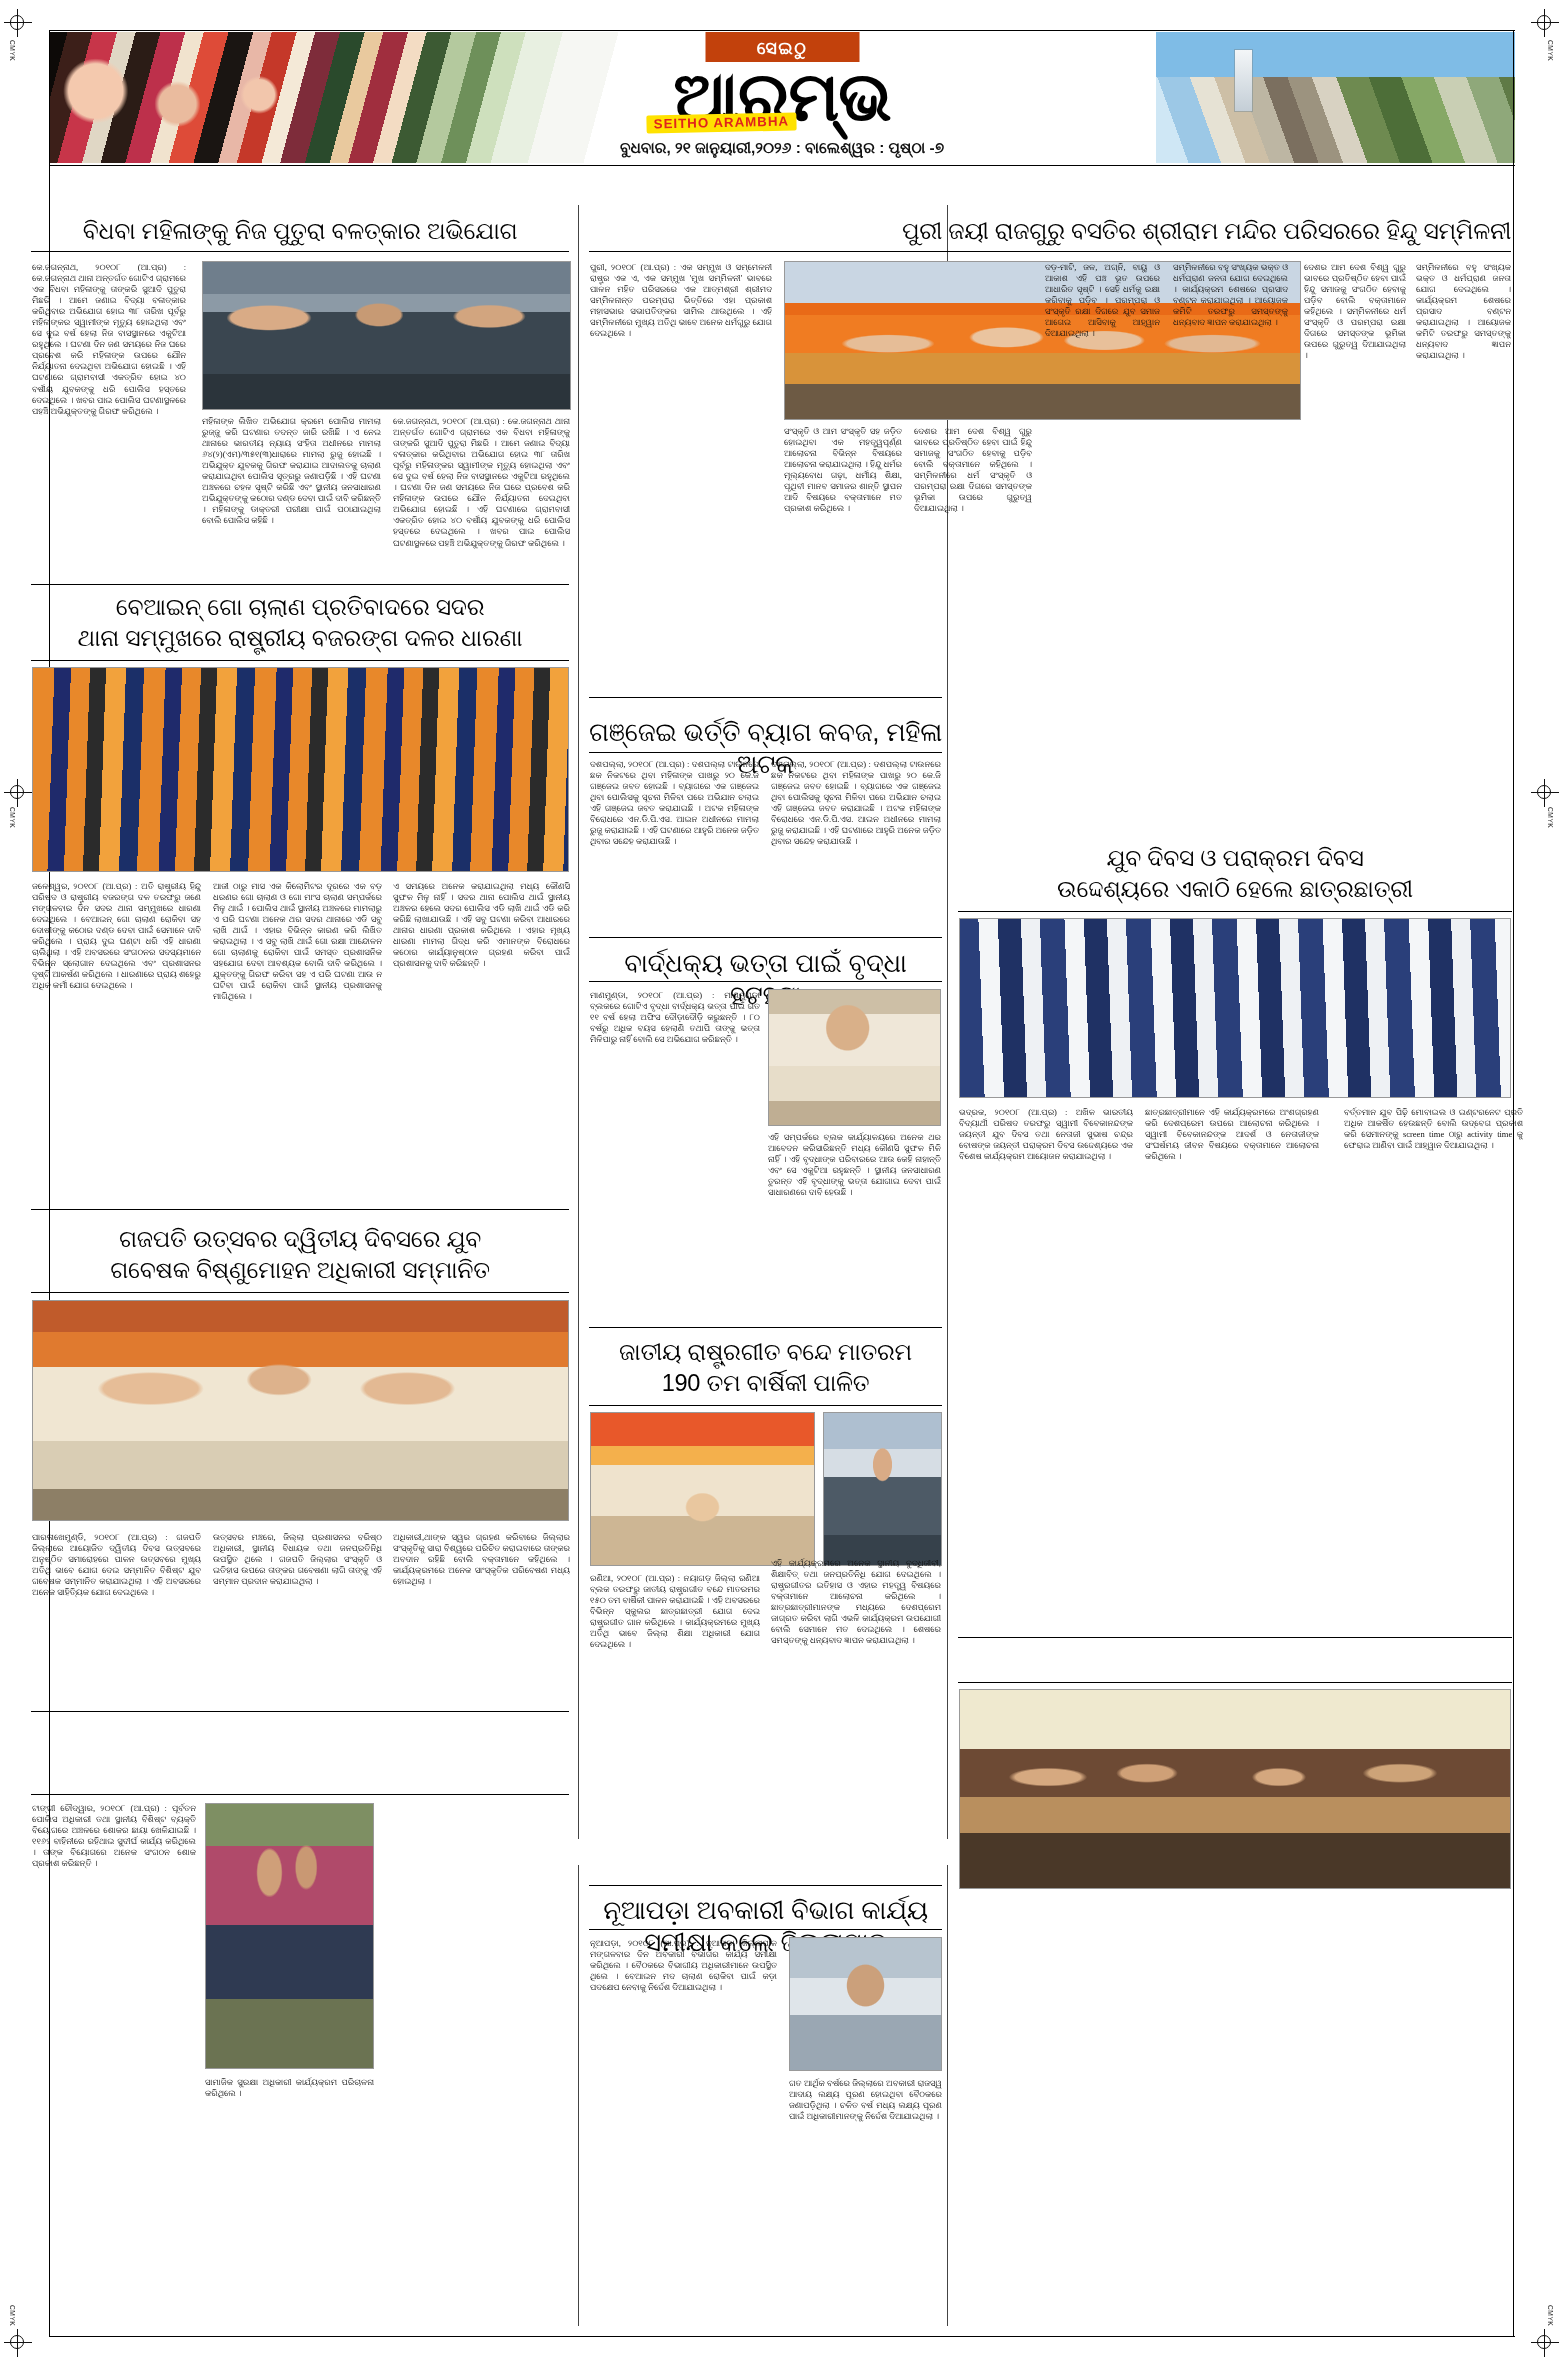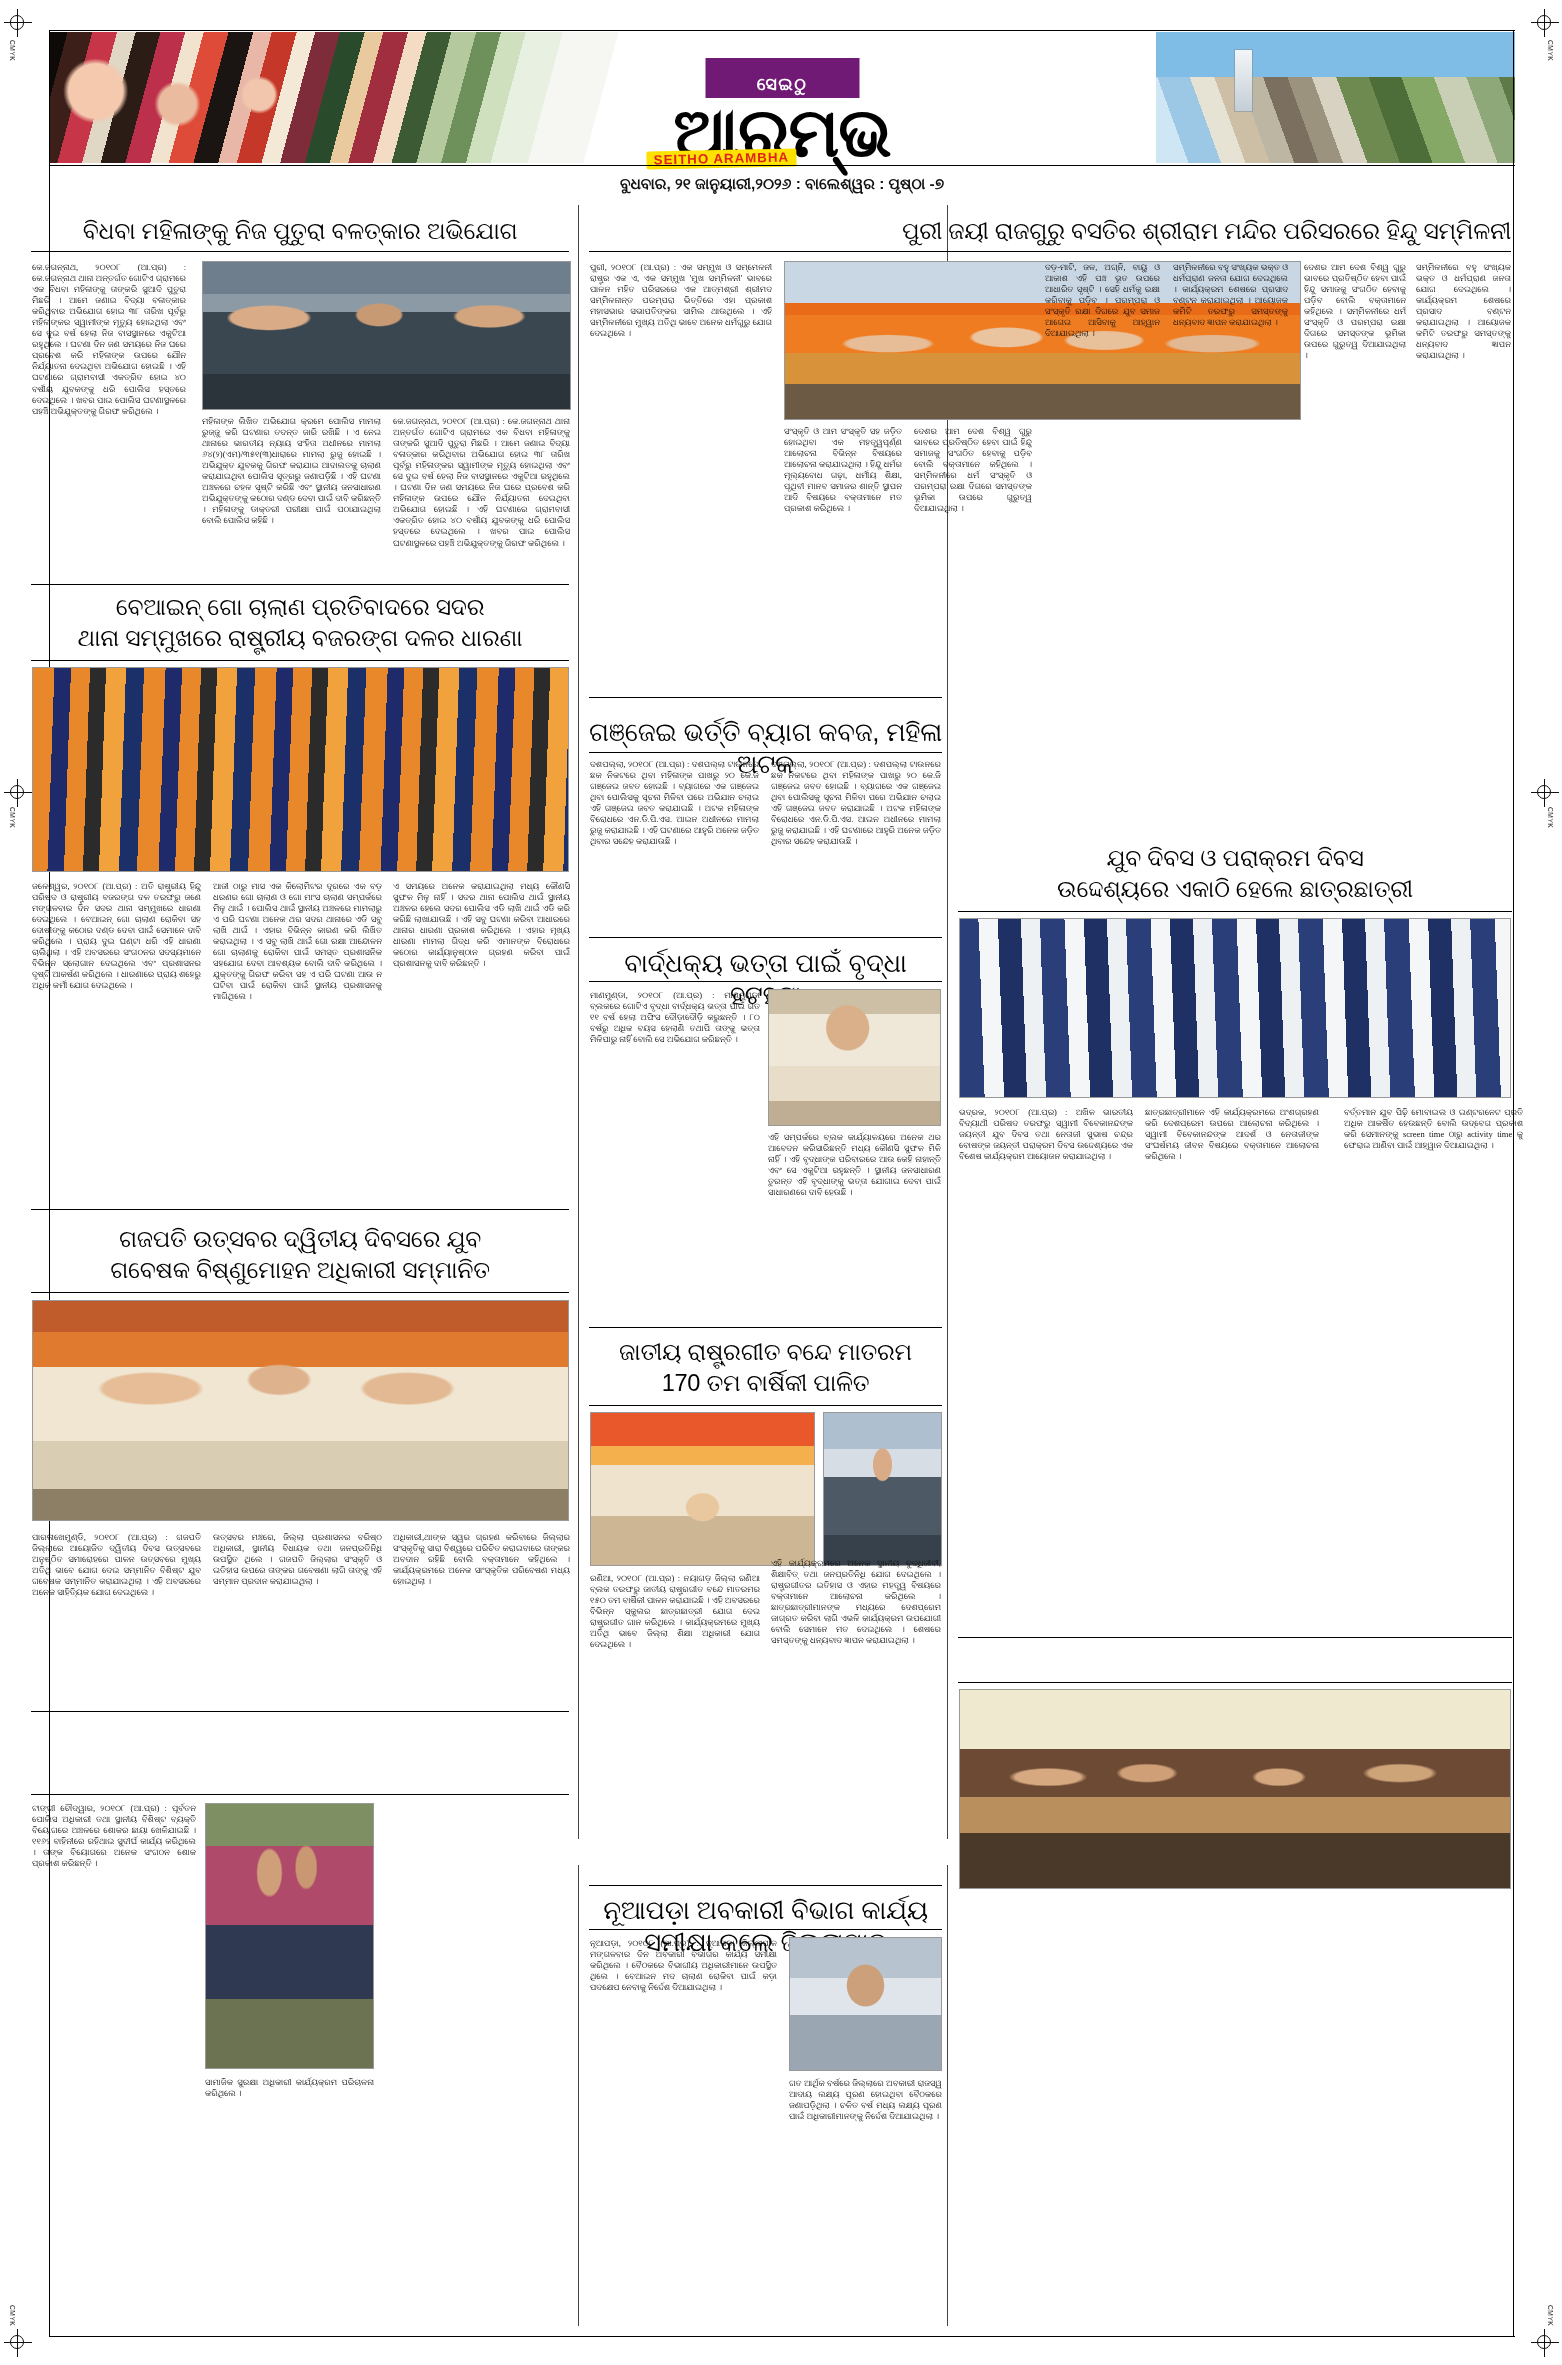--- a/index.html
+++ b/index.html
@@ -108,30 +108,30 @@
 
   .logo-block {
     position: absolute;
     left: 50%;
     transform: translateX(-50%);
     top: 0;
     width: 389px;
     text-align: center;
   }
   .logo-kicker {
-    background: #701a75;
+    background: #c2410c;
     color: #fff;
     font-family: "Liberation Sans", sans-serif;
     font-weight: 700;
     font-size: 17.4px;
     line-height: 1.25;
     letter-spacing: 1.5px;
-    padding: 16px 0 2px;
+    padding: 6px 0 2px;
     width: 154px;
-    margin: 26px auto 0;
+    margin: 0 auto 0;
   }
   .logo-main {
     font-family: "Liberation Sans", sans-serif;
     font-weight: 700;
     font-size: 68px;
     line-height: 0.98;
     color: #000;
     letter-spacing: -1px;
     margin-top: 1px;
     white-space: nowrap;
@@ -445,21 +445,21 @@
   <div class="body" style="left:213px; top:1532px; width:169px; height:169px;">
       <p>ଉତ୍ସବର ମଞ୍ଚରେ, ଜିଲ୍ଲା ପ୍ରଶାସନର ବରିଷ୍ଠ ଅଧିକାରୀ, ସ୍ଥାନୀୟ ବିଧାୟକ ତଥା ଜନପ୍ରତିନିଧି ଉପସ୍ଥିତ ଥିଲେ । ଗଜପତି ଜିଲ୍ଲାର ସଂସ୍କୃତି ଓ ଇତିହାସ ଉପରେ ତାଙ୍କର ଗବେଷଣା ଲାଗି ତାଙ୍କୁ ଏହି ସମ୍ମାନ ପ୍ରଦାନ କରାଯାଇଥିଲା ।</p>
     </div>
   <div class="body" style="left:393px; top:1532px; width:177px; height:169px;">
       <p>ଅଧିକାରୀ,ଥାଙ୍କ ସ୍ୱର ଗ୍ରହଣ କରିବାରେ ଜିଲ୍ଲାର ସଂସ୍କୃତିକୁ ସାରା ବିଶ୍ୱରେ ପରିଚିତ କରାଇବାରେ ତାଙ୍କର ଅବଦାନ ରହିଛି ବୋଲି ବକ୍ତାମାନେ କହିଥିଲେ । କାର୍ଯ୍ୟକ୍ରମରେ ଅନେକ ସାଂସ୍କୃତିକ ପରିବେଷଣ ମଧ୍ୟ ହୋଇଥିଲା ।</p>
     </div>
 
   <div class="rule h" style="left:31px; top:1711px; width:538px;"></div>
 
   <div class="hl big" style="left:589px; top:1338px; width:353px;">ଜାତୀୟ ରାଷ୍ଟ୍ରଗୀତ ବନ୍ଦେ ମାତରମ</div>
-  <div class="hl big" style="left:589px; top:1369px; width:353px;">170 ତମ ବାର୍ଷିକୀ ପାଳିତ</div>
+  <div class="hl big" style="left:589px; top:1369px; width:353px;">190 ତମ ବାର୍ଷିକୀ ପାଳିତ</div>
   <div class="rule h" style="left:589px; top:1405px; width:353px;"></div>
 
   <div class="photo" style="left:590px; top:1412px; width:225px; height:154px;">
       <div class="pf pf-bandemataram"></div>
     </div>
   <div class="photo" style="left:823px; top:1412px; width:119px; height:154px;">
       <div class="pf pf-flagman"></div>
     </div>
 
   <div class="body" style="left:590px; top:1573px; width:170px; height:306px;">

